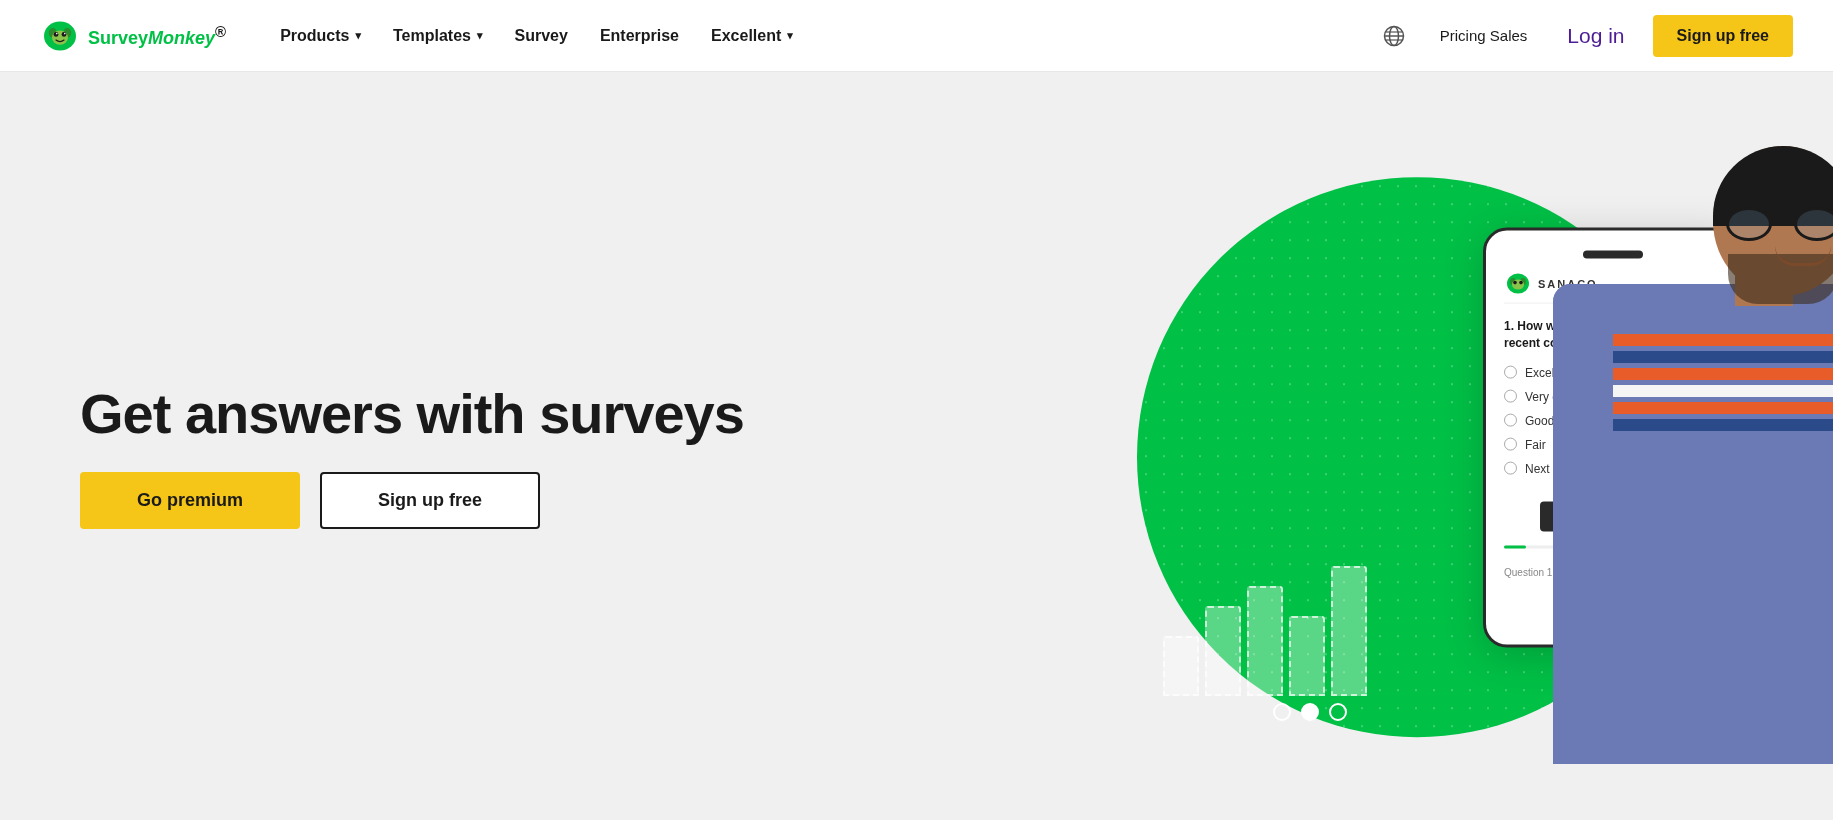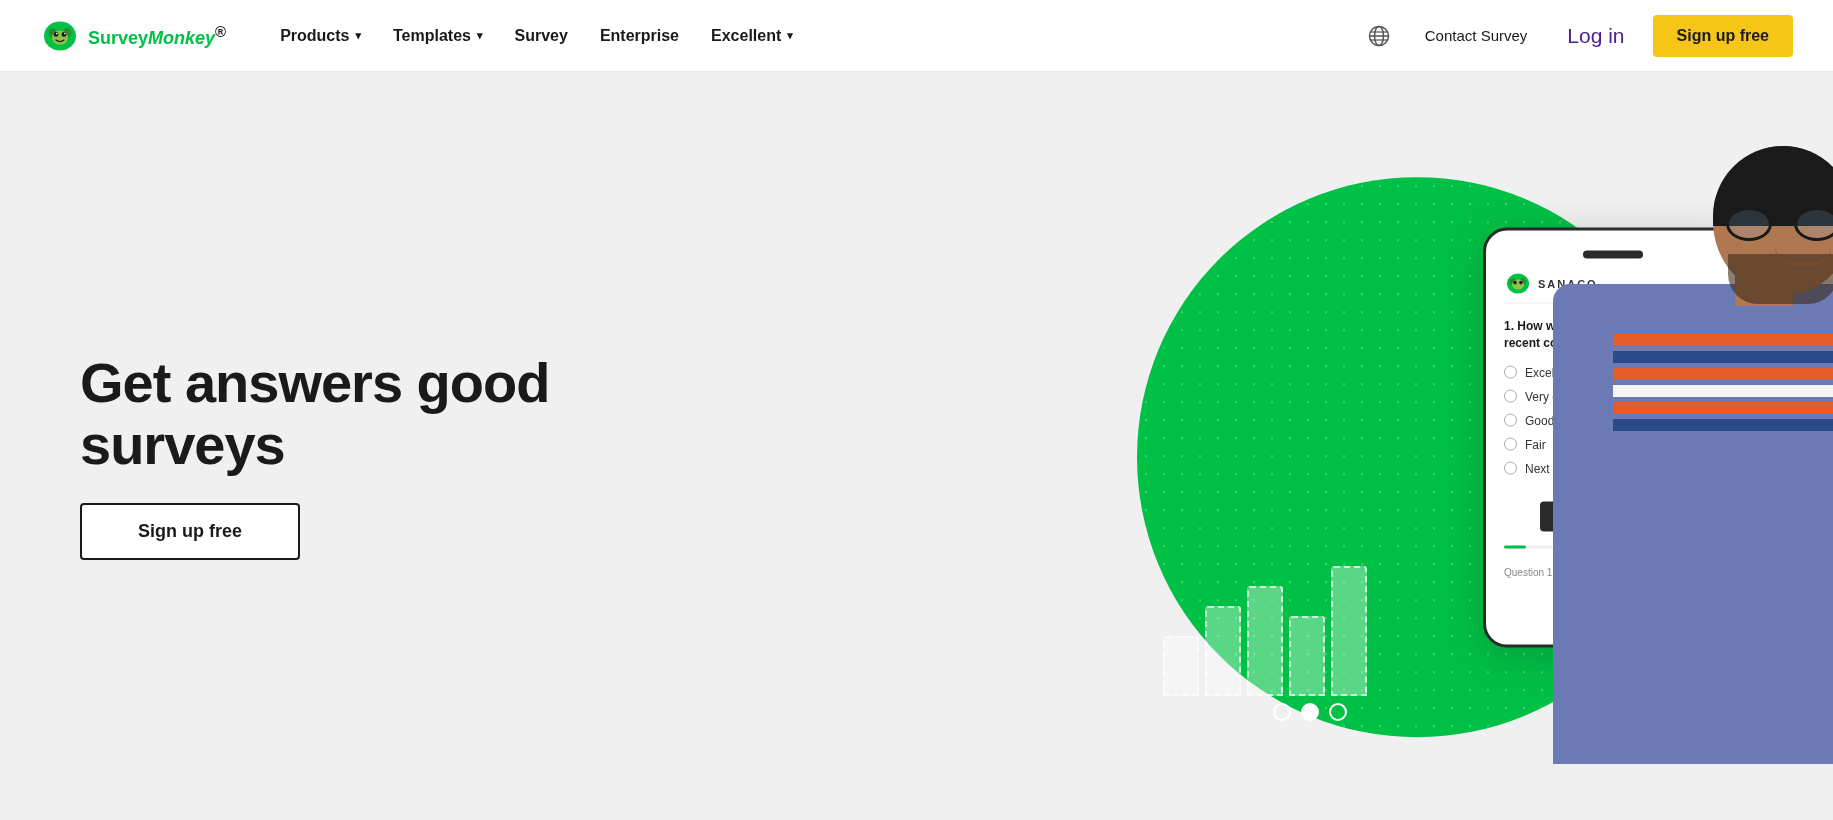--- a/index.html
+++ b/index.html
@@ -384,30 +384,31 @@
   <div class="navbar-right">
     <div class="globe-btn">
       <svg width="22" height="22" viewBox="0 0 22 22" fill="none" xmlns="http://www.w3.org/2000/svg">
         <circle cx="11" cy="11" r="9.5" stroke="#555" stroke-width="1.5"></circle>
         <ellipse cx="11" cy="11" rx="4.5" ry="9.5" stroke="#555" stroke-width="1.5"></ellipse>
         <line x1="1.5" y1="11" x2="20.5" y2="11" stroke="#555" stroke-width="1.5"></line>
         <line x1="2.5" y1="7" x2="19.5" y2="7" stroke="#555" stroke-width="1.2"></line>
         <line x1="2.5" y1="15" x2="19.5" y2="15" stroke="#555" stroke-width="1.2"></line>
       </svg>
     </div>
-    <span class="contact-sales">Contact Survey</span>
+    <span class="contact-sales">Pricing Sales</span>
     <span class="login-btn">Log in</span>
     <button class="signup-btn">Sign up free</button>
   </div>
 </nav>
 
 <section class="hero">
   <div class="hero-left">
-    <h1 class="hero-title">Get answers good surveys</h1>
+    <h1 class="hero-title">Get answers with surveys</h1>
     <div class="hero-buttons">
+      <button class="btn-premium">Go premium</button>
       <button class="btn-signup-free">Sign up free</button>
     </div>
   </div>
 
   <div class="hero-right">
 
     <div class="green-circle"></div>
     <div class="green-circle-dots"></div>
 
     <div class="bar-chart">

